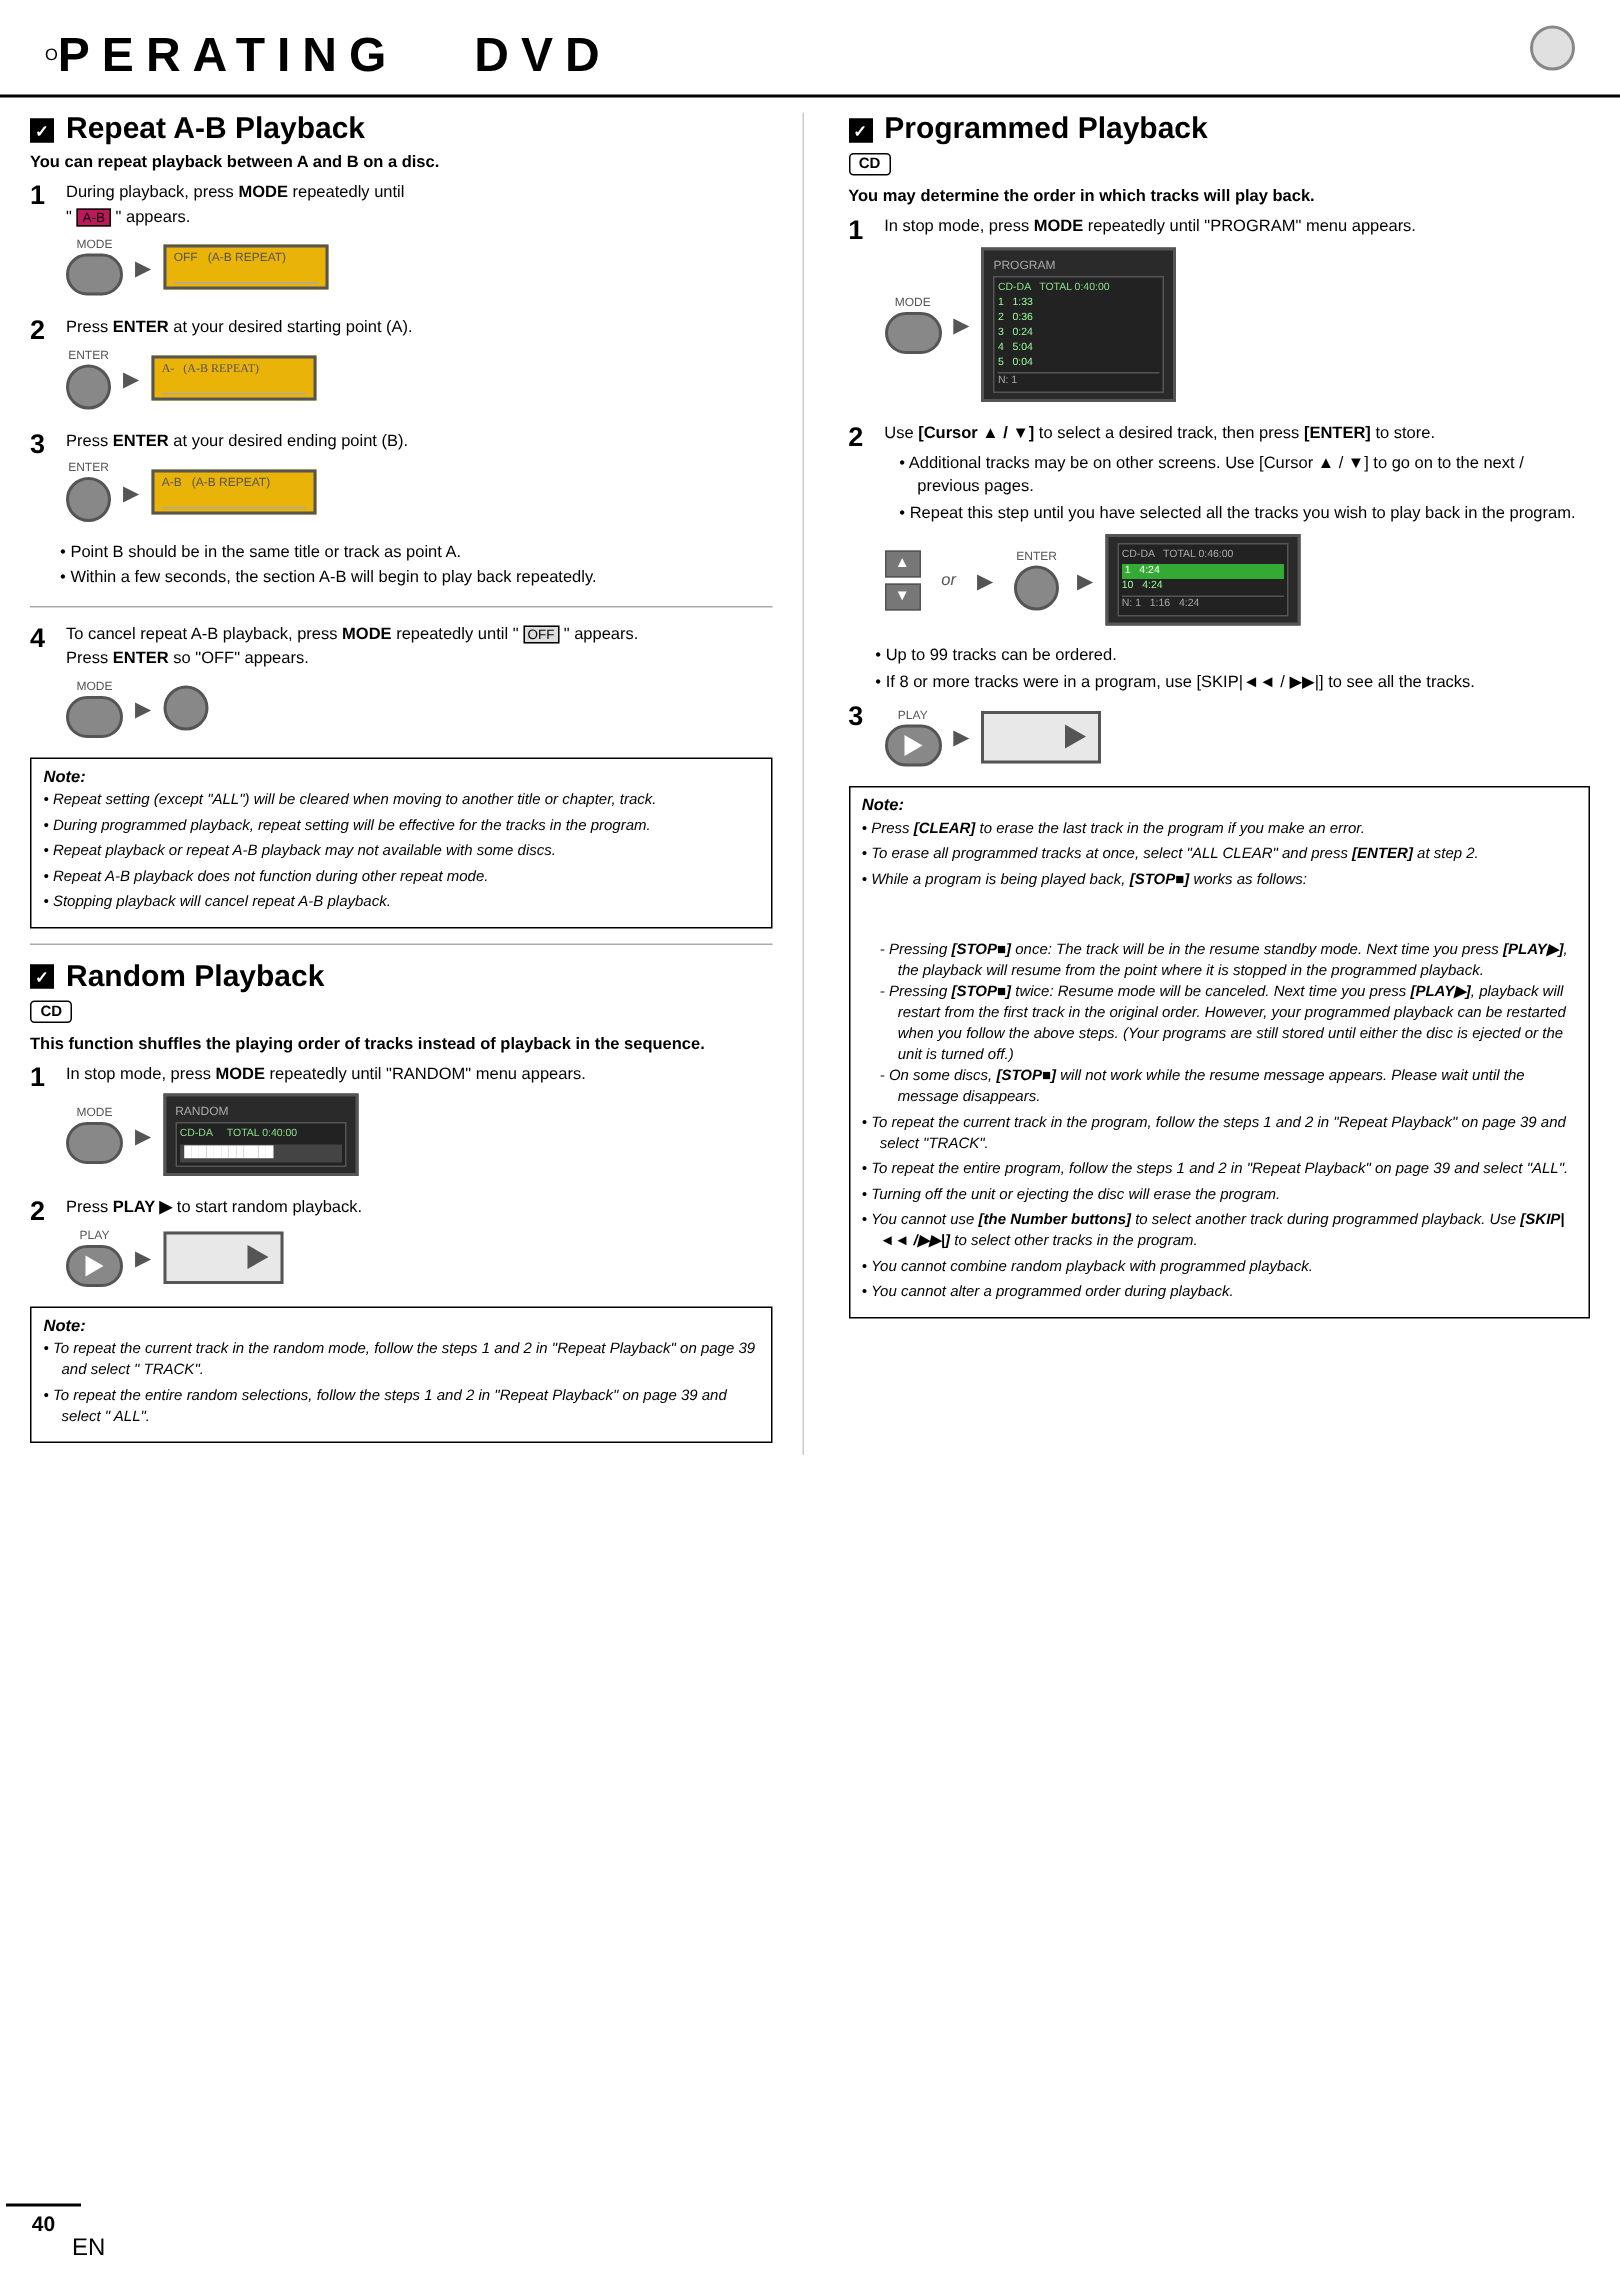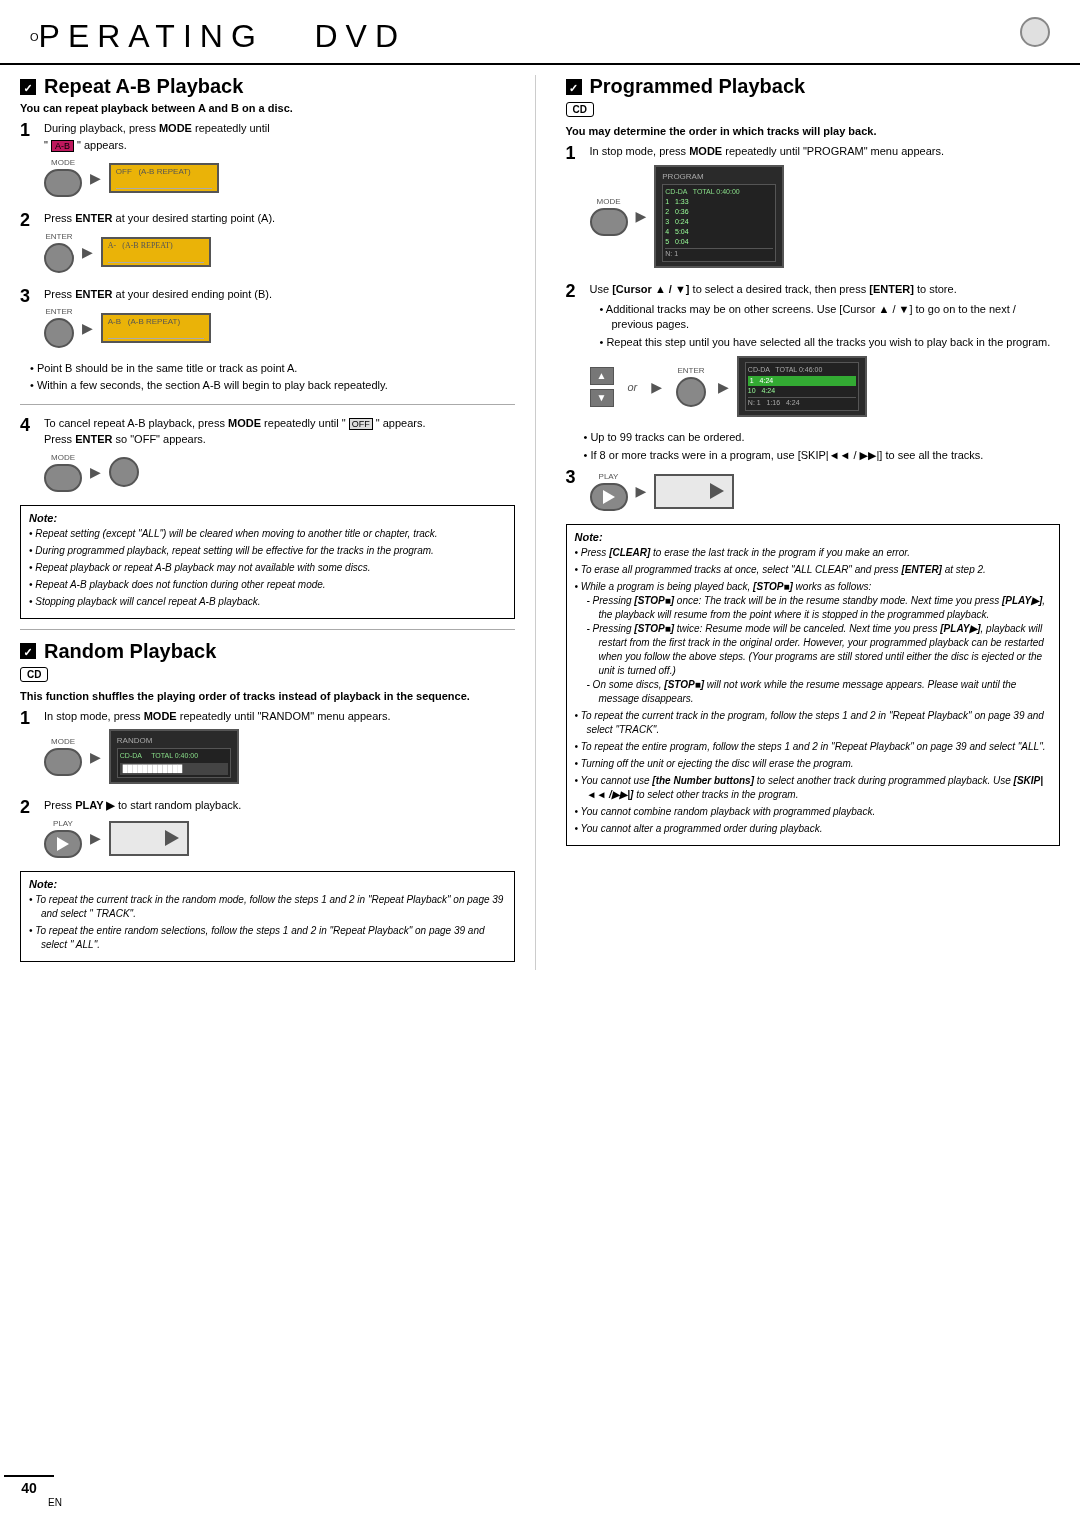--- a/index.html
+++ b/index.html
@@ -288,21 +288,21 @@
     }
   </style>
 </head>
 <body>
 
 <div class="page">
 
   <div class="header">
     <div style="display:flex; align-items:center; gap:0;">
       <div class="o-circle">O</div>
-      <span style="font-size:32px; letter-spacing:8px; font-weight:normal;">PERATING &nbsp; DVD</span>
+      <span style="font-size:32px; letter-spacing:8px; font-weight:bold;">PERATING &nbsp; DVD</span>
     </div>
     <div class="header-circle-right"></div>
   </div>
 
   <div class="columns">
 
     <div class="col-left">
 
       <div>
         <div class="section-heading">
@@ -359,21 +359,21 @@
               </div>
               <span class="arrow-right">▶</span>
               <div class="screen" style="font-size:8px; min-width:110px; padding:2px 5px;">
                 <span style="color:#555; font-size:8px;">A-B &nbsp; (A-B REPEAT)</span>
                 <div style="height:10px; border-bottom:1px solid #aaa; margin-top:3px;"></div>
               </div>
             </div>
           </div>
         </div>
 
-        <ul class="bullets" style="margin-left:10px;">
+        <ul class="bullets" style="margin-left:20px;">
           <li>Point B should be in the same title or track as point A.</li>
           <li>Within a few seconds, the section A-B will begin to play back repeatedly.</li>
         </ul>
 
         <hr class="divider">
 
         <div class="step">
           <span class="step-num">4</span>
           <div class="step-content">
             <p>To cancel repeat A-B playback, press <strong>MODE</strong> repeatedly until " <span style="border:1px solid #000; padding:0 2px; font-size:9px; background:#ddd;">OFF</span> " appears.<br>
@@ -556,37 +556,37 @@
             </div>
           </div>
         </div>
 
         <div class="note-box">
           <div class="note-title">Note:</div>
           <ul>
             <li>Press <strong>[CLEAR]</strong> to erase the last track in the program if you make an error.</li>
             <li>To erase all programmed tracks at once, select "ALL CLEAR" and press <strong>[ENTER]</strong> at step 2.</li>
             <li>While a program is being played back, <strong>[STOP■]</strong> works as follows:<br>
-              <span style="display:block; padding-left:12px;">- Pressing <strong>[STOP■]</strong> once: The track will be in the resume standby mode. Next time you press <strong>[PLAY▶]</strong>, the playback will resume from the point where it is stopped in the programmed playback.</span>
+              <span style="display:block; padding-left:12px;margin-top:33px;">- Pressing <strong>[STOP■]</strong> once: The track will be in the resume standby mode. Next time you press <strong>[PLAY▶]</strong>, the playback will resume from the point where it is stopped in the programmed playback.</span>
               <span style="display:block; padding-left:12px;">- Pressing <strong>[STOP■]</strong> twice: Resume mode will be canceled. Next time you press <strong>[PLAY▶]</strong>, playback will restart from the first track in the original order. However, your programmed playback can be restarted when you follow the above steps. (Your programs are still stored until either the disc is ejected or the unit is turned off.)</span>
               <span style="display:block; padding-left:12px;">- On some discs, <strong>[STOP■]</strong> will not work while the resume message appears. Please wait until the message disappears.</span>
             </li>
             <li>To repeat the current track in the program, follow the steps 1 and 2 in "Repeat Playback" on page 39 and select "TRACK".</li>
             <li>To repeat the entire program, follow the steps 1 and 2 in "Repeat Playback" on page 39 and select "ALL".</li>
             <li>Turning off the unit or ejecting the disc will erase the program.</li>
             <li>You cannot use <strong>[the Number buttons]</strong> to select another track during programmed playback. Use <strong>[SKIP|◄◄ /▶▶|]</strong> to select other tracks in the program.</li>
             <li>You cannot combine random playback with programmed playback.</li>
             <li>You cannot alter a programmed order during playback.</li>
           </ul>
         </div>
 
       </div>
 
     </div>
 
   </div>
 
   <div style="position:absolute; bottom:18px; left:4px; border-top:2px solid #000; padding-top:3px; width:50px; text-align:center;">
     <span style="font-size:14px; font-weight:bold;">40</span><br>
-    <span style="font-size:10px;padding-left:44px;">EN</span>
+    <span style="font-size:16px;padding-left:44px;">EN</span>
   </div>
 
 </div>
 
 </body></html>

